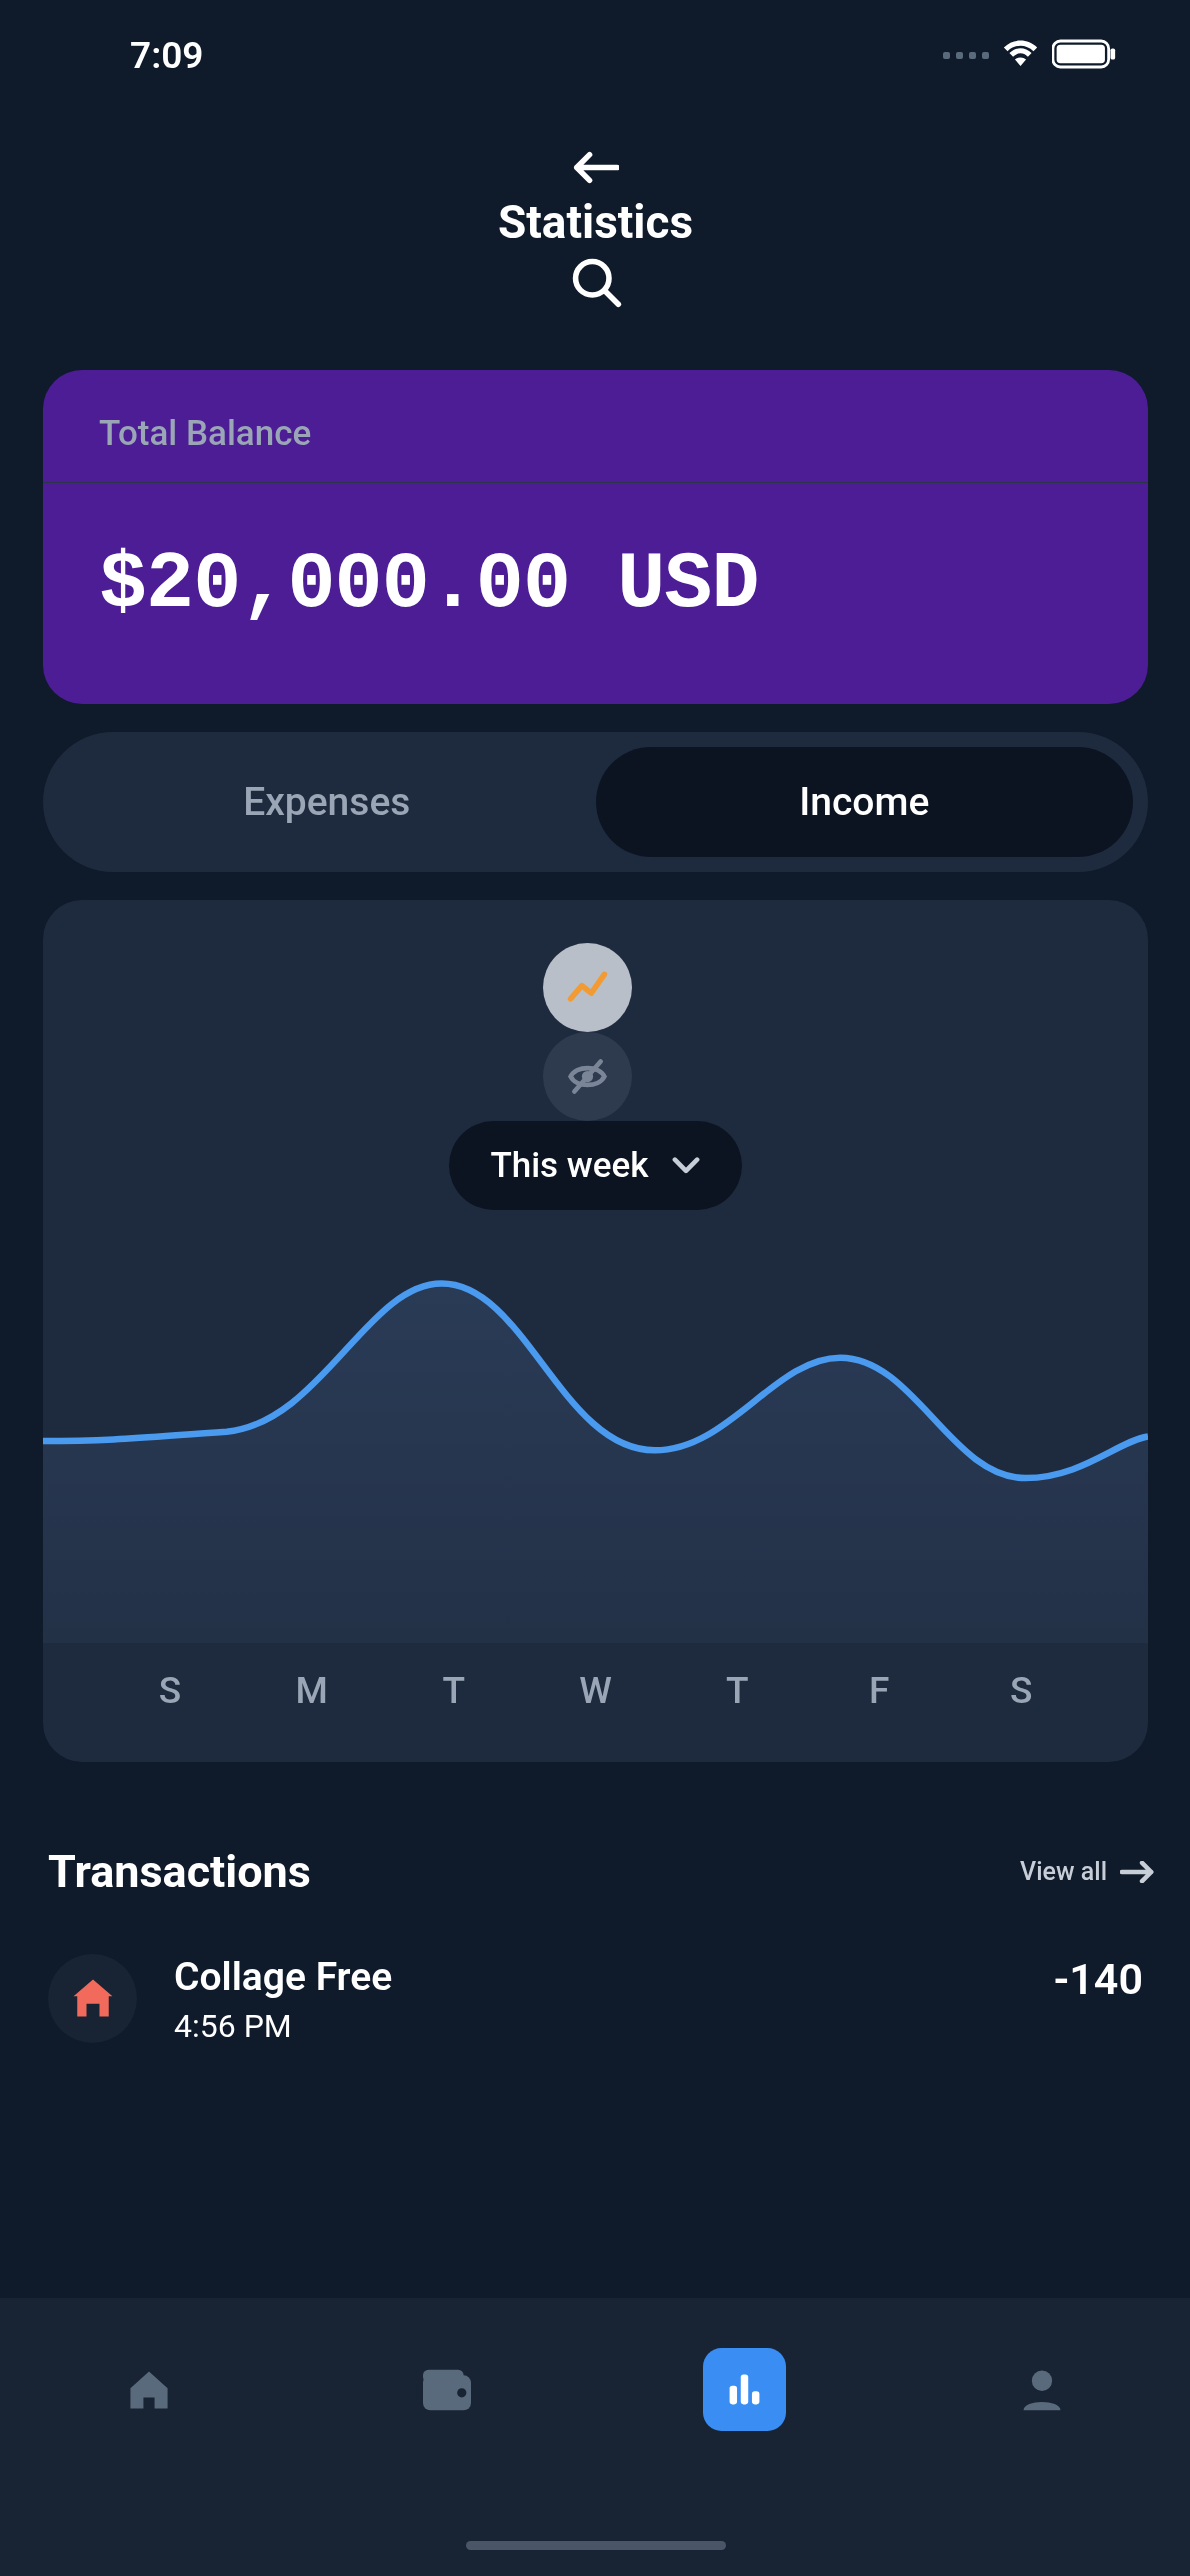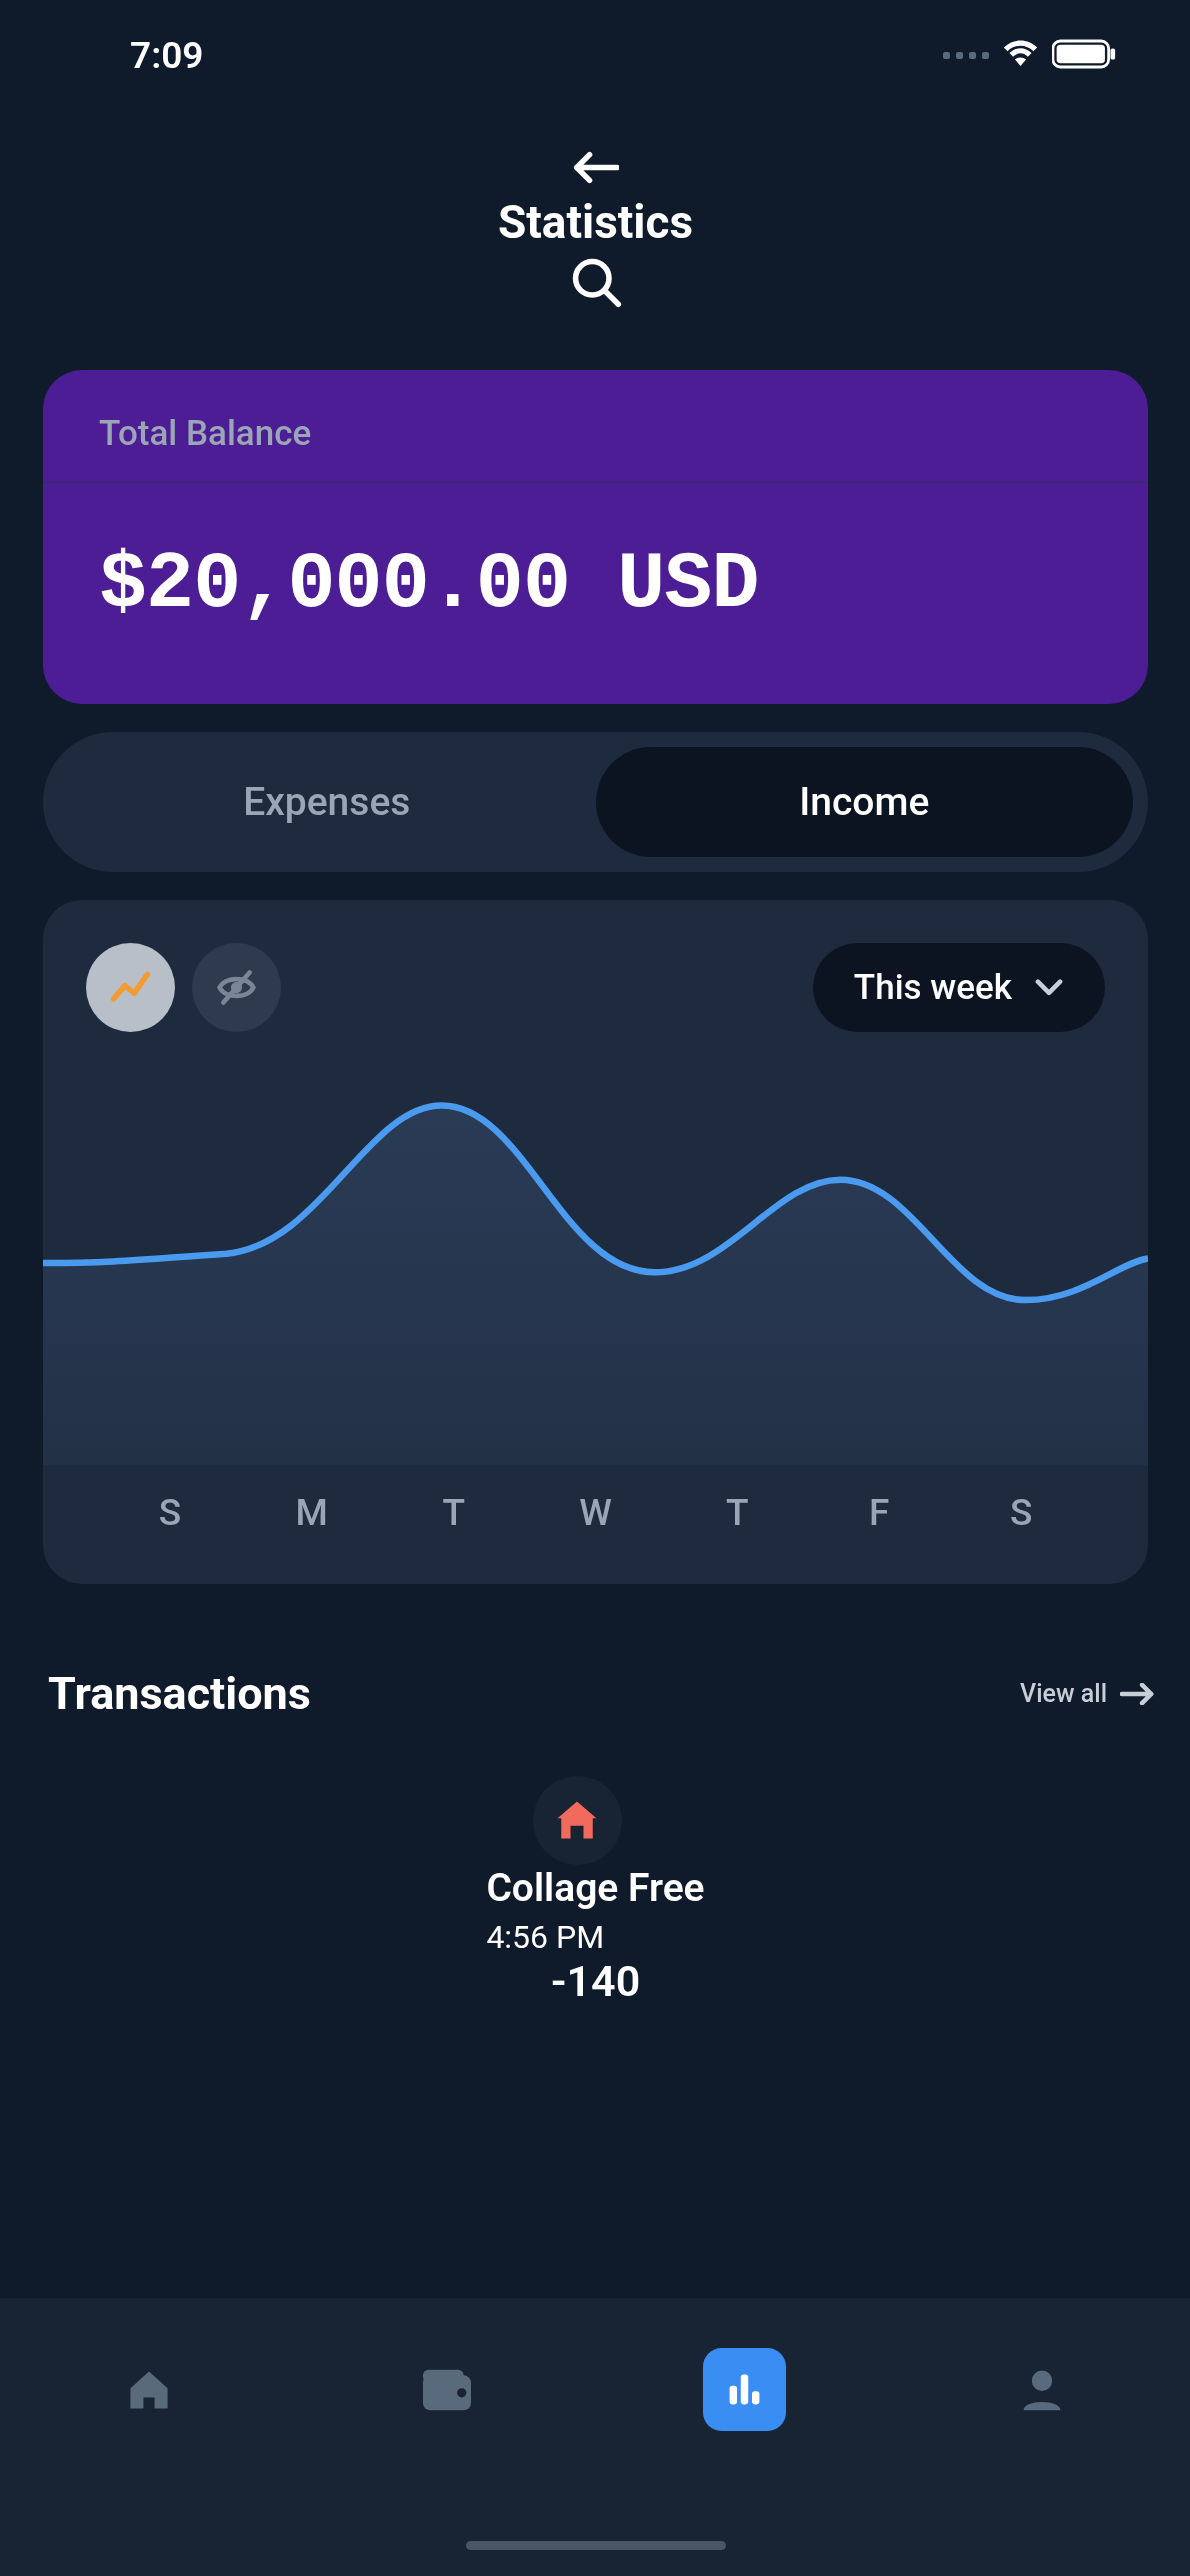--- a/index.html
+++ b/index.html
@@ -88,20 +88,21 @@
   .chart-card {
     margin: 28px 43px 46px 43px;
     background: #1e2b3f;
     border-radius: 39px;
     overflow: hidden;
   }
   .chart-controls {
     display: flex;
     align-items: center;
     padding: 43px 43px 18.5px 43px;
+    flex-direction: column;
   }
   .small-btn {
     width: 89px; height: 89px; border-radius: 50%;
     display: flex; align-items: center; justify-content: center;
     margin-right: 16.7px;
   }
   .small-btn.light { background: #b8bfc8; }
   .small-btn.dark { background: #2e3a4d; }
   .spacer { flex: 1; }
   .period-btn {
@@ -137,23 +138,21 @@
     padding: 37px 36px 28px 48px;
   }
   .section-title { font-size: 45px; font-weight: 700; color: #fff; }
   .view-all {
     display: flex; align-items: center; gap: 13px;
     font-size: 25px; color: #c7ced8; font-weight: 500;
   }
 
   .txn-row {
     display: flex;
-    align-items: center;
     padding: 28px 48px;
-    flex-direction: column;
   }
   .txn-icon {
     width: 89px; height: 89px; border-radius: 50%;
     background: #182333;
     display: flex; align-items: center; justify-content: center;
     margin-right: 37px;
   }
   .txn-info { flex: 1; }
   .txn-name { font-size: 39px; font-weight: 600; color: #fff; margin-bottom: 7.4px; }
   .txn-time { font-size: 32px; color: #ffffff; }

